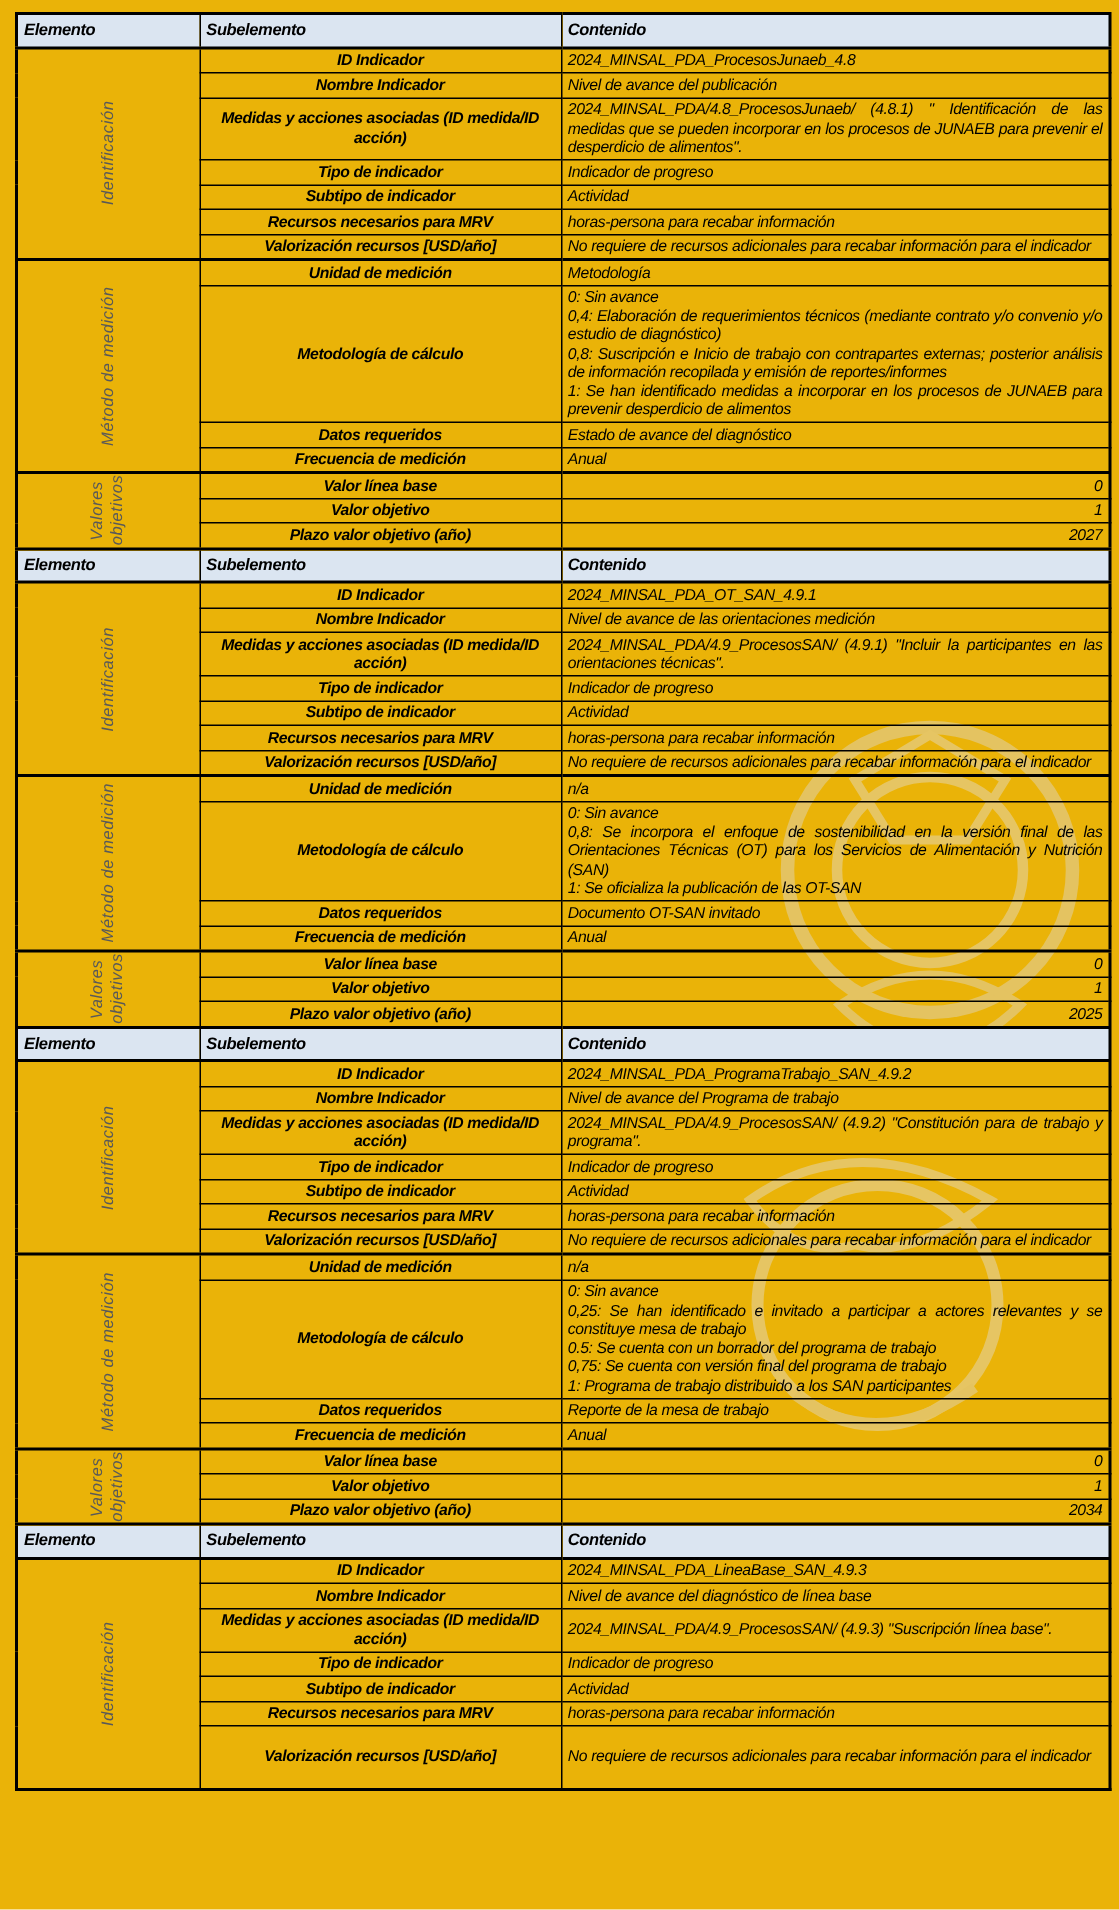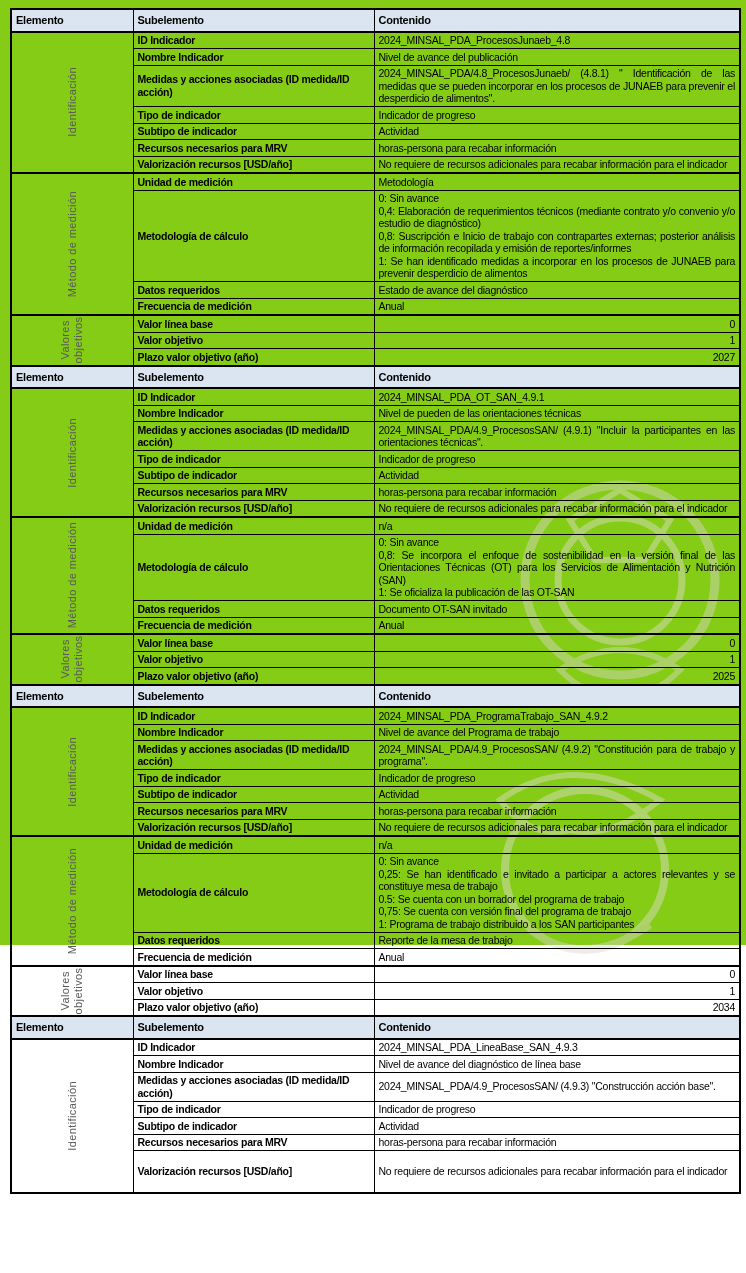--- a/index.html
+++ b/index.html
@@ -4,22 +4,23 @@
 <style>
   html, body {
     margin: 0; padding: 0;
     width: 746px; height: 1273px;
     background: #ffffff;
     font-family: "Liberation Sans", sans-serif;
     overflow: hidden;
   }
   .page {
     position: relative;
-    width: 746px; height: 945px;
-    background: #84cc16;
+    width: 746px; height: 1273px;
+    background: #eab308;
+    font-style: italic;
   }
   .watermark {
     position: absolute;
     left: 410px; top: 370px;
     z-index: 0;
     opacity: 0.45;
   }
   table.doc {
     position: absolute;
     left: 10px; top: 8px;
@@ -43,20 +44,21 @@
   tr.header-row td {
     background: var(--header-bg, #dbe5f1);
     font-weight: bold;
     font-size: 11px;
     padding: 4px 4px;
     border-top: 2px solid #000;
   }
   td.label-cell {
     background: var(--label-bg, #d9d9d9);
     font-weight: bold;
+    text-align: center;
   }
   td.content-cell {
     text-align: justify;
     white-space: pre-wrap;
     margin-left: 16px;
   }
   td.content-cell.right {
     text-align: right;
     white-space: nowrap;
   }
@@ -194,21 +196,21 @@
           <td class="elem-cell" rowspan="7">
             <div class="rotwrap">
               <span class="rotlabel">Identificación</span>
             </div>
           </td>
           <td class="label-cell">ID Indicador</td>
           <td class="content-cell">2024_MINSAL_PDA_OT_SAN_4.9.1</td>
         </tr>
         <tr>
           <td class="label-cell">Nombre Indicador</td>
-          <td class="content-cell">Nivel de pueden de las orientaciones técnicas</td>
+          <td class="content-cell">Nivel de avance de las orientaciones medición</td>
         </tr>
         <tr>
           <td class="label-cell">Medidas y acciones asociadas (ID medida/ID acción)</td>
           <td class="content-cell">2024_MINSAL_PDA/4.9_ProcesosSAN/ (4.9.1) "Incluir la participantes en las orientaciones técnicas".</td>
         </tr>
         <tr>
           <td class="label-cell">Tipo de indicador</td>
           <td class="content-cell">Indicador de progreso</td>
         </tr>
         <tr>
@@ -360,21 +362,21 @@
           </td>
           <td class="label-cell">ID Indicador</td>
           <td class="content-cell">2024_MINSAL_PDA_LineaBase_SAN_4.9.3</td>
         </tr>
         <tr>
           <td class="label-cell">Nombre Indicador</td>
           <td class="content-cell">Nivel de avance del diagnóstico de línea base</td>
         </tr>
         <tr>
           <td class="label-cell">Medidas y acciones asociadas (ID medida/ID acción)</td>
-          <td class="content-cell">2024_MINSAL_PDA/4.9_ProcesosSAN/ (4.9.3) "Construcción acción base".</td>
+          <td class="content-cell">2024_MINSAL_PDA/4.9_ProcesosSAN/ (4.9.3) "Suscripción línea base".</td>
         </tr>
         <tr>
           <td class="label-cell">Tipo de indicador</td>
           <td class="content-cell">Indicador de progreso</td>
         </tr>
         <tr>
           <td class="label-cell">Subtipo de indicador</td>
           <td class="content-cell">Actividad</td>
         </tr>
         <tr>

